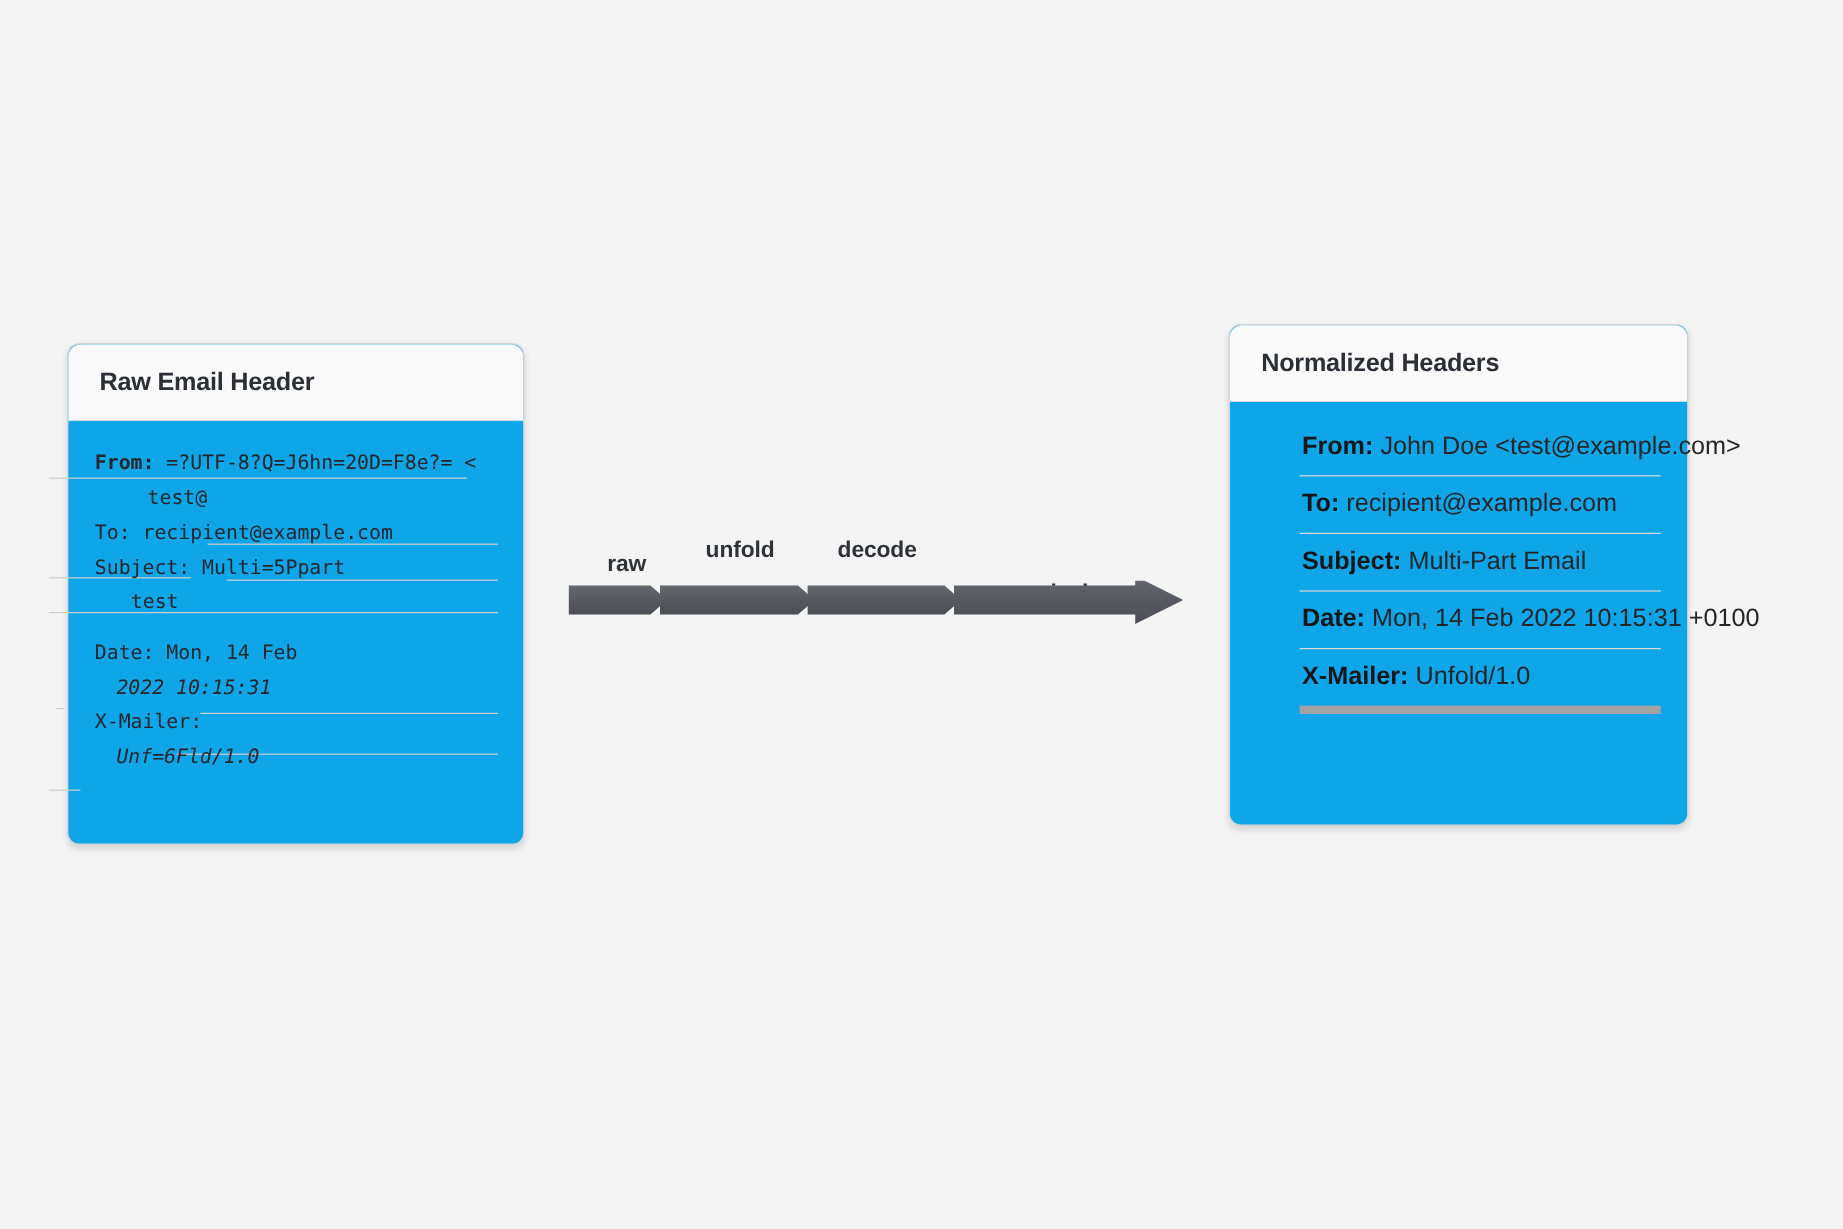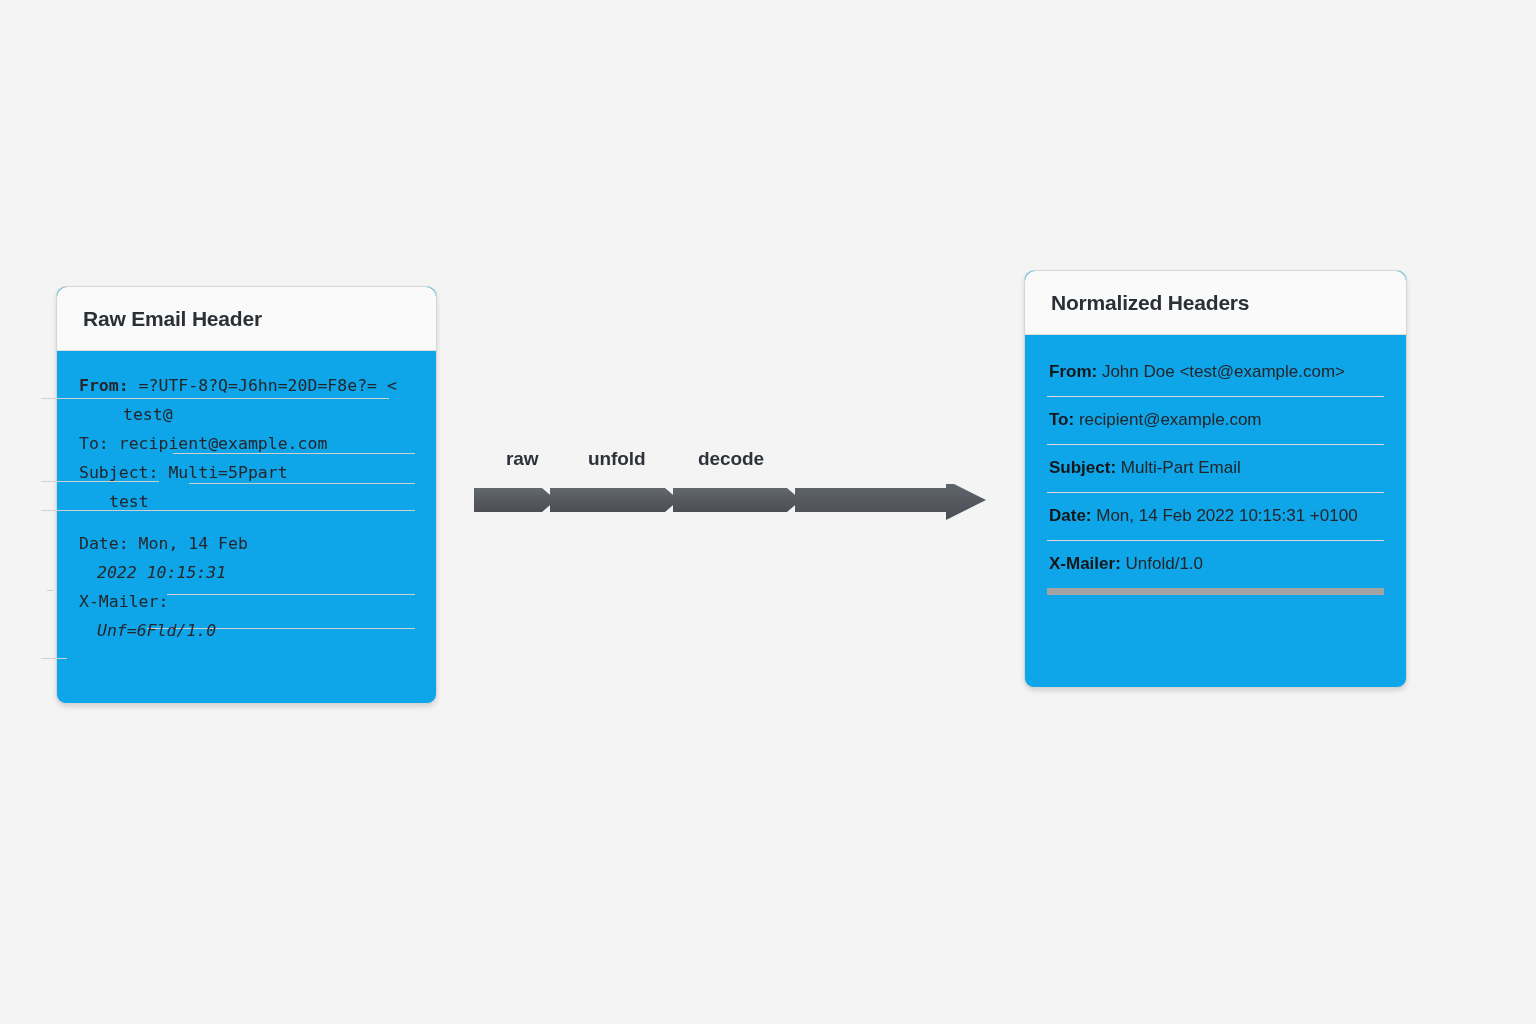--- a/index.html
+++ b/index.html
@@ -91,24 +91,25 @@
     height: 418px;
   }
   #norm-card .card-header { height: 64px; }
   #norm-card .card-body {
     padding: 14px 22px 0 22px;
     height: calc(100% - 64px);
   }
   .hdr-row {
     padding: 12px 2px 13px 2px;
     border-bottom: 1px solid #d9d9d9;
-    font-size: 17px;
+    font-size: 21px;
     color: #1f2228;
     line-height: 22px;
     white-space: nowrap;
+    margin-left: 36px;
   }
   .hdr-row:last-child { border-bottom: 7px solid #a3a3a3; }
   .hdr-key {
     font-weight: bold;
     color: #14161a;
   }
   .hdr-val { color: #232528; }
 
   
   #pipeline {
@@ -167,21 +168,21 @@
     <div class="raw-gap"></div>
     <div class="mono-line">Date: Mon, 14 Feb</div>
     <div class="mono-line indent2">2022 10:15:31</div>
     <div class="mono-line">X-Mailer:</div>
     <div class="mono-line indent2">Unf=6Fld/1.0</div>
   </div>
 </div>
 
 <div id="pipeline">
   <div class="pipe-labels">
-    <span class="pipe-label" style="left:36px;">raw</span>
+    <span class="pipe-label" style="left:36px;margin-top:12px;">raw</span>
     <span class="pipe-label" style="left:118px;">unfold</span>
     <span class="pipe-label" style="left:228px;text-align:right;">decode</span>
     <span class="pipe-label" style="left:350px;margin-top:36px;">canonical</span>
   </div>
 
   <svg class="pipe-svg" width="520" height="44" viewBox="0 0 520 44" xmlns="http://www.w3.org/2000/svg">
     <defs>
       <linearGradient id="segGrad" x1="0" y1="0" x2="0" y2="1">
         <stop offset="0%" stop-color="#63676e"></stop>
         <stop offset="55%" stop-color="#55595f"></stop>

